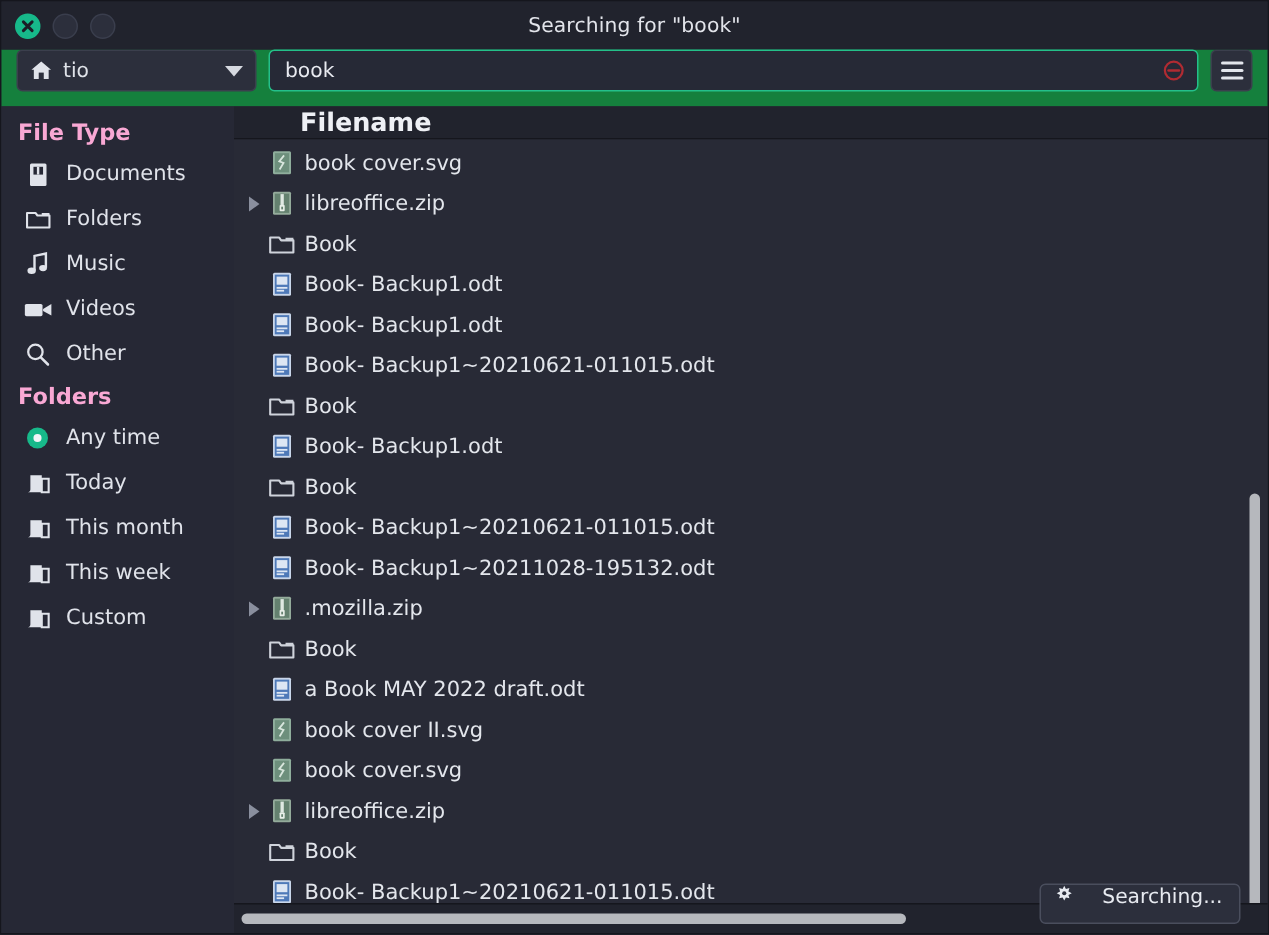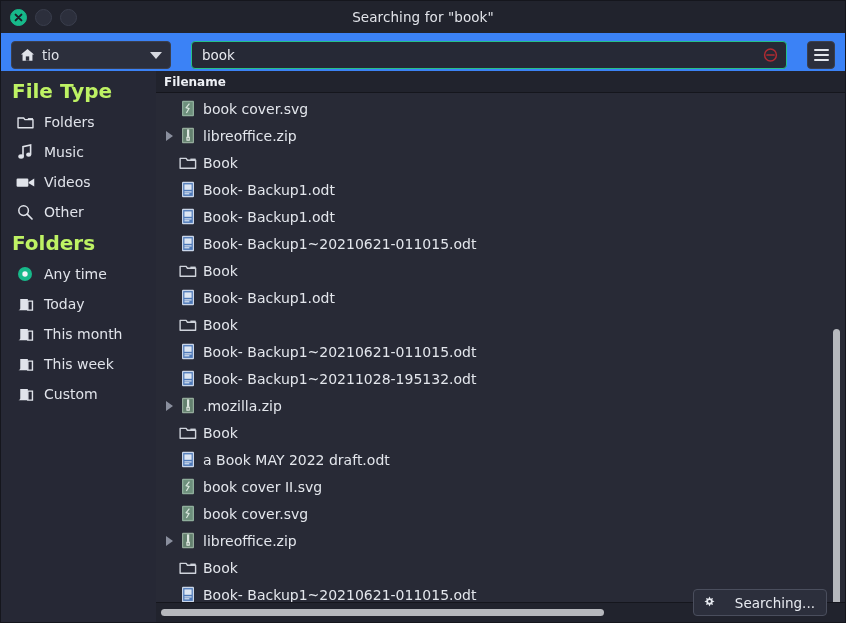--- a/index.html
+++ b/index.html
@@ -34,23 +34,23 @@
   .wb.close svg { display: block; }
   .title-text {
     position: absolute; left: 0; right: 0; top: 0; height: 32px;
     line-height: 32px; text-align: center;
     color: #e2e4ea; font-size: 13.5px; letter-spacing: .1px;
   }
 
   
   .toolbar {
     height: 38px; flex: 0 0 38px;
-    display: flex; align-items: flex-end; gap: 20px;
+    display: flex; align-items: flex-start; gap: 8px;
     padding: 0 10px 2px 10px;
-    background: #3b82f6;
+    background: #15803d;
   }
   .path-btn {
     width: 160px; height: 28px;
     background: #2c2f3c;
     border: 1px solid #3b3f4d;
     border-radius: 4px;
     display: flex; align-items: center;
     padding: 0 8px;
     color: #dfe2e8; font-size: 13.5px;
     cursor: pointer;
@@ -101,21 +101,21 @@
   .body { flex: 1; display: flex; min-height: 0; background: #282a36; }
 
   
   .sidebar {
     width: 155px; flex: 0 0 155px;
     background: #262835;
     padding-top: 4px;
     overflow: hidden;
   }
   .section-title {
-    color: #bef264; font-size: 20px; font-weight: bold;
+    color: #f9a8d4; font-size: 15px; font-weight: bold;
     padding: 4px 0 4px 11px;
   }
   .side-item {
     display: flex; align-items: center;
     height: 30px; padding-left: 14px;
     color: #e0e3ea; font-size: 14px;
     cursor: pointer;
   }
   .side-item .si-icon {
     width: 20px; height: 18px; margin-right: 9px;
@@ -126,21 +126,21 @@
   
   .listcol { flex: 1; display: flex; flex-direction: column; min-width: 0; position: relative; }
   .col-header {
     height: 22px; flex: 0 0 22px;
     background: #21232d;
     border-bottom: 1px solid #15161d;
     display: flex; align-items: center;
     padding-left: 8px;
   }
   .col-header span {
-    color: #eef0f5; font-size: 12px; font-weight: bold;
+    color: #eef0f5; font-size: 17px; font-weight: bold; margin-left: 36px;
   }
   .rows {
     flex: 1; position: relative; overflow: hidden;
     background: #282a36;
     padding-top: 2px;
   }
   .row {
     height: 27px;
     display: flex; align-items: center;
     padding-left: 6px;
@@ -184,21 +184,21 @@
     height: 7px; background: #b6b8bd; border-radius: 4px;
   }
 
   
   .status-badge {
     position: absolute; right: 18px; bottom: 6px;
     height: 27px;
     background: #2c2f3c;
     border: 1px solid #4a4e5d;
     border-radius: 4px;
-    display: flex; align-items: center;
+    display: flex; 
     padding: 0 11px 0 9px;
     color: #e7eaf0; font-size: 13.5px;
     z-index: 5;
     gap: 12px;
   }
   .status-badge .gear { margin-right: 7px; display: flex; }
 </style>
 </head>
 <body>
 
@@ -243,20 +243,30 @@
       <span></span>
       <span></span>
       <span></span>
     </div>
   </div>
 
   <div class="body">
 
     <div class="sidebar" id="sidebar">
         <div class="section-title">File Type</div>
+        <div class="side-item">
+          <span class="si-icon">
+            <svg width="15" height="17" viewBox="0 0 15 17">
+              <rect x="2" y="1" width="11" height="15" rx="1" fill="#e0e3ea"></rect>
+              <rect x="4.3" y="3.2" width="6.4" height="5.2" fill="#262835"></rect>
+              <rect x="6.6" y="3.2" width="1.6" height="5.2" fill="#e0e3ea"></rect>
+            </svg>
+          </span>
+          <span>Documents</span>
+        </div>
         <div class="side-item">
           <span class="si-icon">
             <svg width="17" height="14" viewBox="0 0 18 15">
               <path d="M1 3.2 L1 13.6 L17 13.6 L17 5 L8.4 5 L7 3.2 Z" fill="none" stroke="#e0e3ea" stroke-width="1.5" stroke-linejoin="round"></path>
               <path d="M11.5 5 L17 5 L17 3.3 L11.5 3.3 Z" fill="#e0e3ea"></path>
             </svg>
           </span>
           <span>Folders</span>
         </div>
         <div class="side-item">

